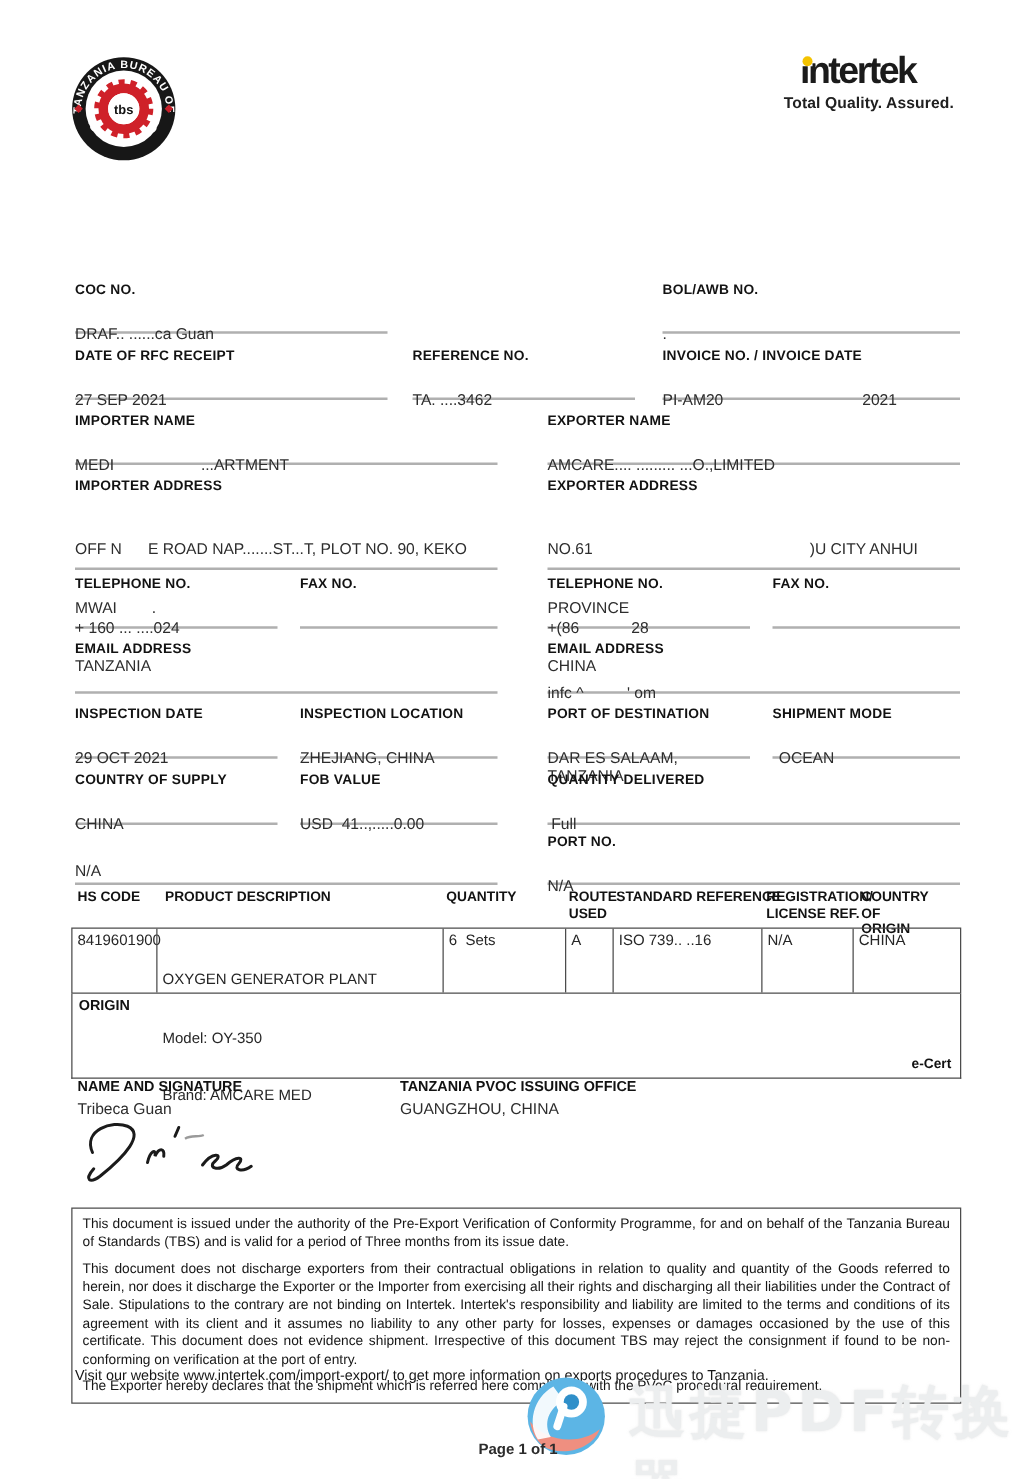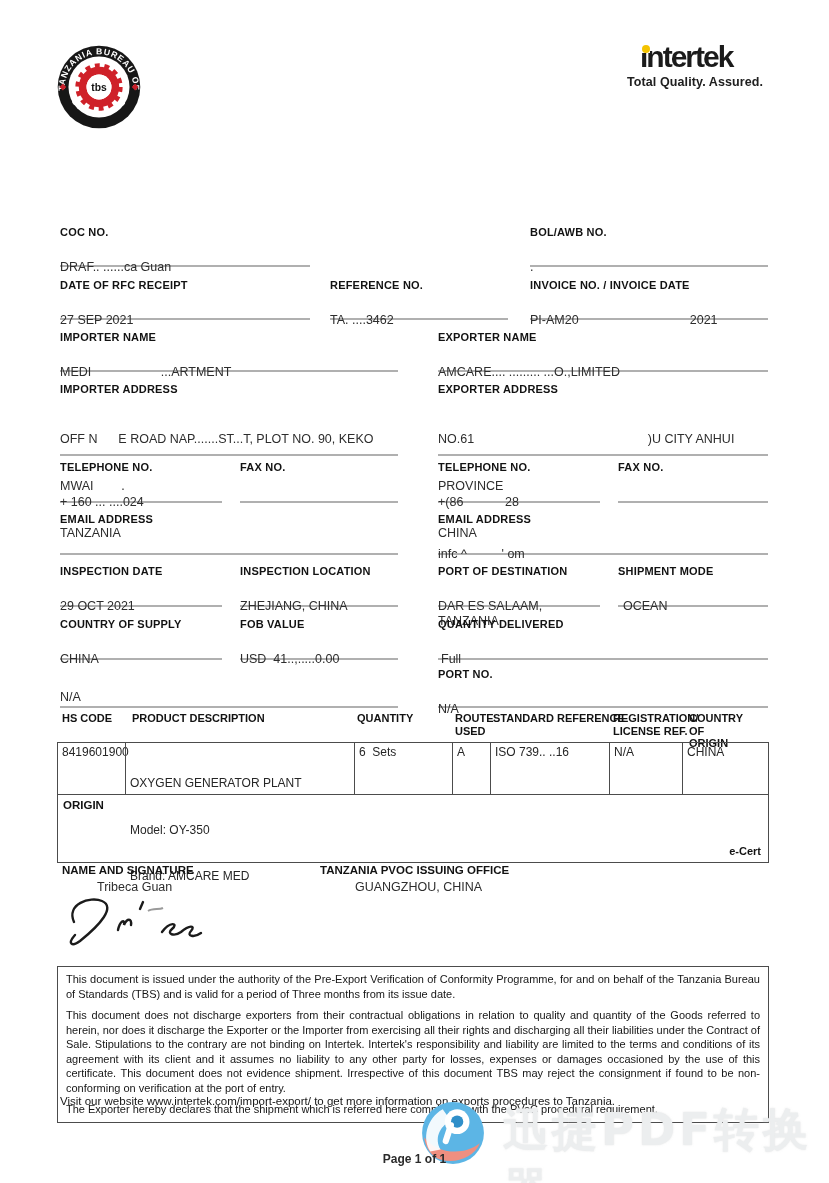--- a/index.html
+++ b/index.html
@@ -32,21 +32,21 @@
   .th{position:absolute;top:0;font-size:11px;font-weight:bold;color:#121212;line-height:12.5px;white-space:pre-line;}
   .tbody{position:relative;border:1px solid #4c4c4c;height:51px;}
   .td{position:absolute;top:0;bottom:0;box-sizing:border-box;padding:2px 4px;font-size:12px;color:#262626;line-height:15.5px;border-left:1px solid #4c4c4c;white-space:pre-wrap;}
   .td.first{border-left:none;}
   .tremarks{position:relative;border:1px solid #4c4c4c;border-top:none;height:67px;}
   .tremarks .rlabel{position:absolute;left:5px;top:4px;font-size:11.5px;font-weight:bold;color:#121212;}
   .tremarks .ecert{position:absolute;right:7px;bottom:5px;font-size:11px;font-weight:bold;color:#121212;}
 
   
   .sig-label{position:absolute;font-size:11.5px;font-weight:bold;color:#121212;}
-  .sig-value{position:absolute;font-size:12.5px;color:#2d2d2d;margin-left:35px;}
+  .sig-value{position:absolute;font-size:12.5px;color:#2d2d2d;}
 
   
   .legal{position:absolute;left:57px;top:966px;width:712px;box-sizing:border-box;border:1px solid #4c4c4c;padding:5px 8px 4px 8px;}
   .legal p{margin:0 0 7px 0;font-size:11px;line-height:1.32;color:#161616;text-align:justify;}
   .legal p:last-child{margin-bottom:1px;}
 
   .website{position:absolute;left:60px;top:1095px;font-size:11.5px;color:#161616;}
   .pagenum{position:absolute;left:0;top:1152px;width:829px;text-align:center;font-size:12px;font-weight:600;color:#2b2b2b;}
 
   

